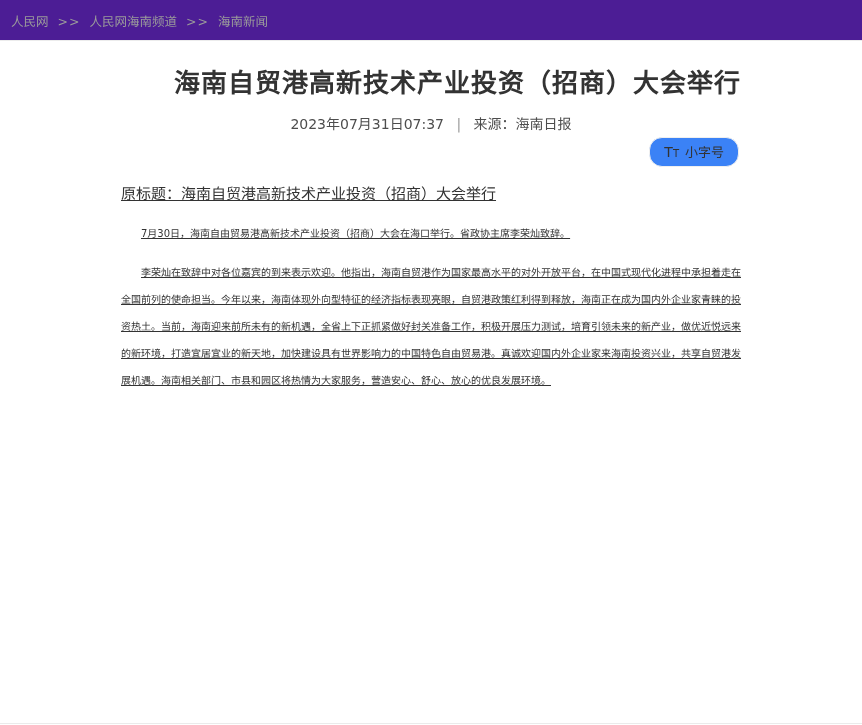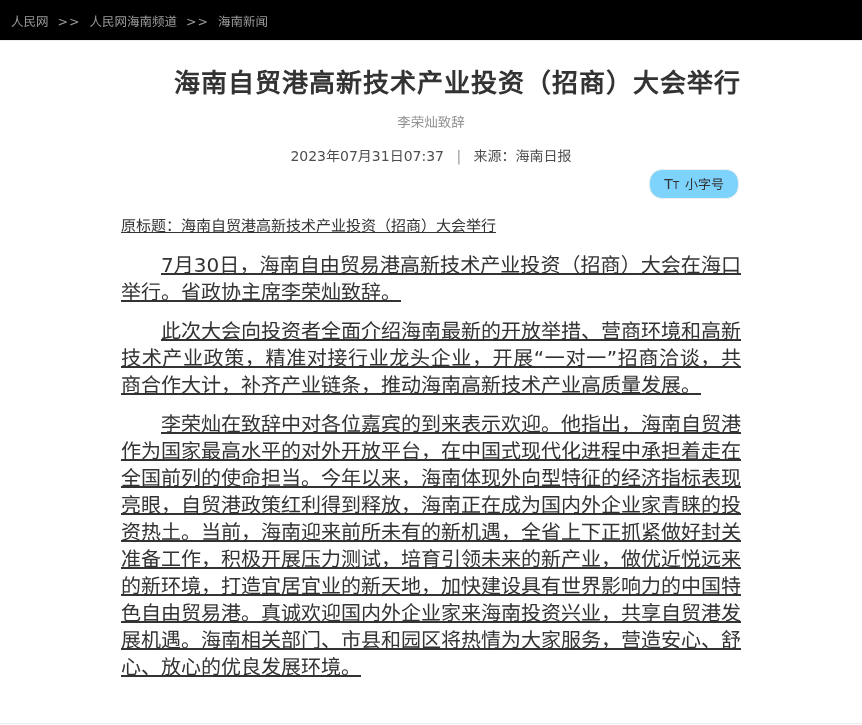--- a/index.html
+++ b/index.html
@@ -9,21 +9,21 @@
     position: relative; overflow: hidden;
     font-family: "DejaVu Sans", "Liberation Sans", sans-serif;
     color: #333333;
   }
   
   .breadcrumb-bar {
     padding: 11px 12px 10px 11px;
     font-size: 12.5px;
     color: #9b9b9b;
     border-bottom: 1px solid #ececec;
-    background: #000000;
+    background: #4c1d95;
   }
   .crumb { color: #9b9b9b; text-decoration: none; cursor: pointer; }
   .crumb-sep { margin: 0 5px; color: #9b9b9b; letter-spacing: 1px; }
 
   
   .article-col { width: 620px; margin: 0 auto; }
 
   .article-title {
     margin-top: 26px;
     font-size: 26px;
@@ -51,42 +51,42 @@
   .toolbar {
     display: flex;
     justify-content: flex-end;
     margin-top: 4px;
     padding-right: 2px;
   }
   .font-size-btn {
     display: inline-flex;
     align-items: baseline;
     gap: 6px;
-    background: #7dd3fc;
+    background: #3b82f6;
     border: 1px solid #efefef;
     border-radius: 13px;
     padding: 4px 14px 5px;
     font-size: 13px;
     color: #333333;
     cursor: pointer;
     font-family: inherit;
   }
   .t-icon { color: #333; }
   .t-big { font-size: 14px; }
   .t-small { font-size: 10px; }
 
   .content { margin-top: 14px; text-decoration: underline; }
   .orig-title {
     font-size: 15px;
     line-height: 27px;
     color: #333333;
     margin-bottom: 12px;
   }
   .body-para {
-    font-size: 20px;
+    font-size: 10px;
     line-height: 27px;
     color: #333333;
     text-indent: 2em;
     text-align: justify;
     margin-bottom: 12px;
   }
   .bottom-line {
     position: absolute;
     left: 0; right: 0; bottom: 1px;
     border-top: 1px solid #ebebeb;
@@ -102,39 +102,37 @@
     <span class="crumb-sep">&gt;&gt;</span>
     <a class="crumb">人民网海南频道</a>
     <span class="crumb-sep">&gt;&gt;</span>
     <a class="crumb">海南新闻</a>
   </nav>
 
   <main class="article-col">
 
     <h1 class="article-title">海南自贸港高新技术产业投资（招商）大会举行</h1>
 
-    <div class="article-subtitle">李荣灿致辞</div>
 
     <div class="article-meta">
       <span>2023年07月31日07:37</span>
       <span class="meta-pipe">|</span>
       <span>来源：</span><a class="source-link">海南日报</a>
     </div>
 
     <div class="toolbar">
       <button class="font-size-btn">
         <span class="t-icon"><span class="t-big">T</span><span class="t-small">T</span></span>
         <span>小字号</span>
       </button>
     </div>
 
     <div class="content">
       <p class="orig-title">原标题：海南自贸港高新技术产业投资（招商）大会举行</p>
       <p class="body-para">7月30日，海南自由贸易港高新技术产业投资（招商）大会在海口举行。省政协主席李荣灿致辞。</p>
-      <p class="body-para">此次大会向投资者全面介绍海南最新的开放举措、营商环境和高新技术产业政策，精准对接行业龙头企业，开展“一对一”招商洽谈，共商合作大计，补齐产业链条，推动海南高新技术产业高质量发展。</p>
       <p class="body-para">李荣灿在致辞中对各位嘉宾的到来表示欢迎。他指出，海南自贸港作为国家最高水平的对外开放平台，在中国式现代化进程中承担着走在全国前列的使命担当。今年以来，海南体现外向型特征的经济指标表现亮眼，自贸港政策红利得到释放，海南正在成为国内外企业家青睐的投资热土。当前，海南迎来前所未有的新机遇，全省上下正抓紧做好封关准备工作，积极开展压力测试，培育引领未来的新产业，做优近悦远来的新环境，打造宜居宜业的新天地，加快建设具有世界影响力的中国特色自由贸易港。真诚欢迎国内外企业家来海南投资兴业，共享自贸港发展机遇。海南相关部门、市县和园区将热情为大家服务，营造安心、舒心、放心的优良发展环境。</p>
 
     </div>
 
   </main>
 
   <div class="bottom-line"></div>
 </div>
 
 </body></html>

